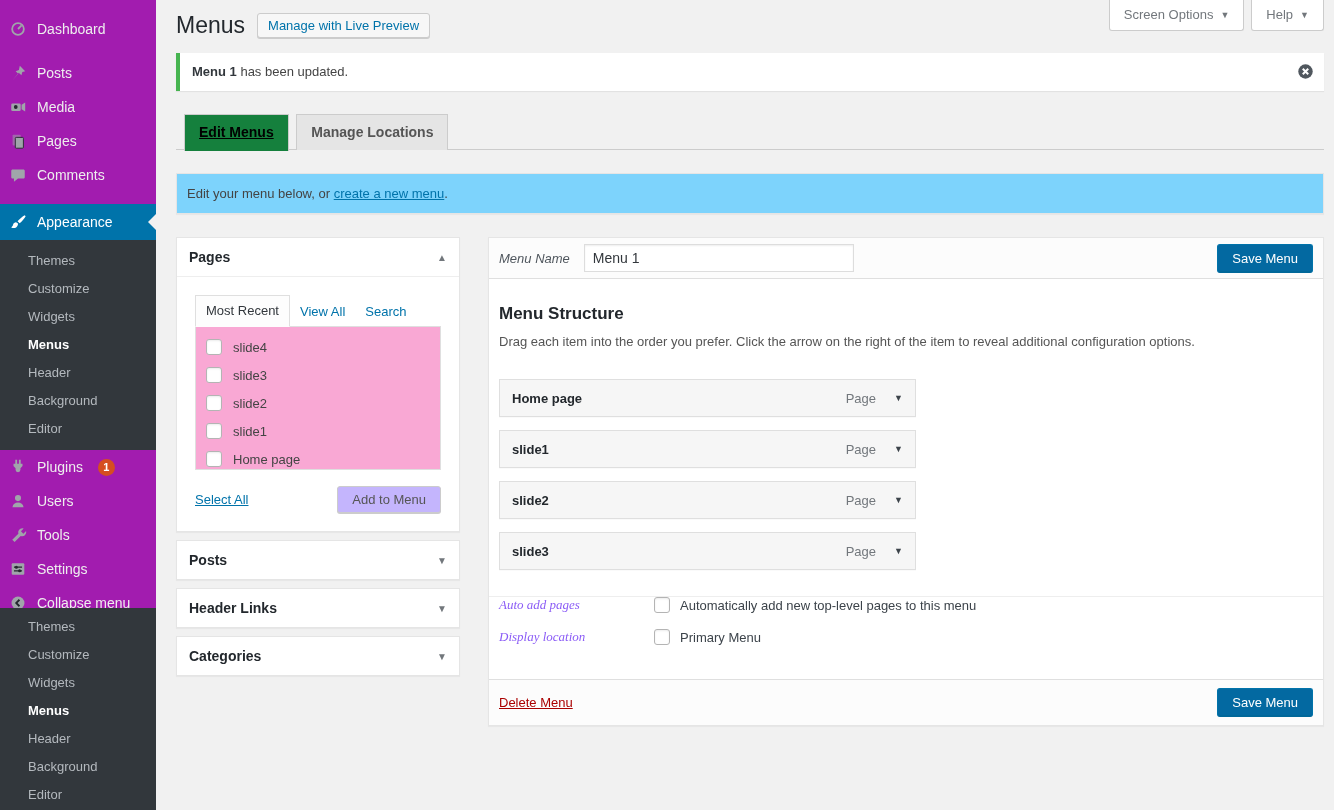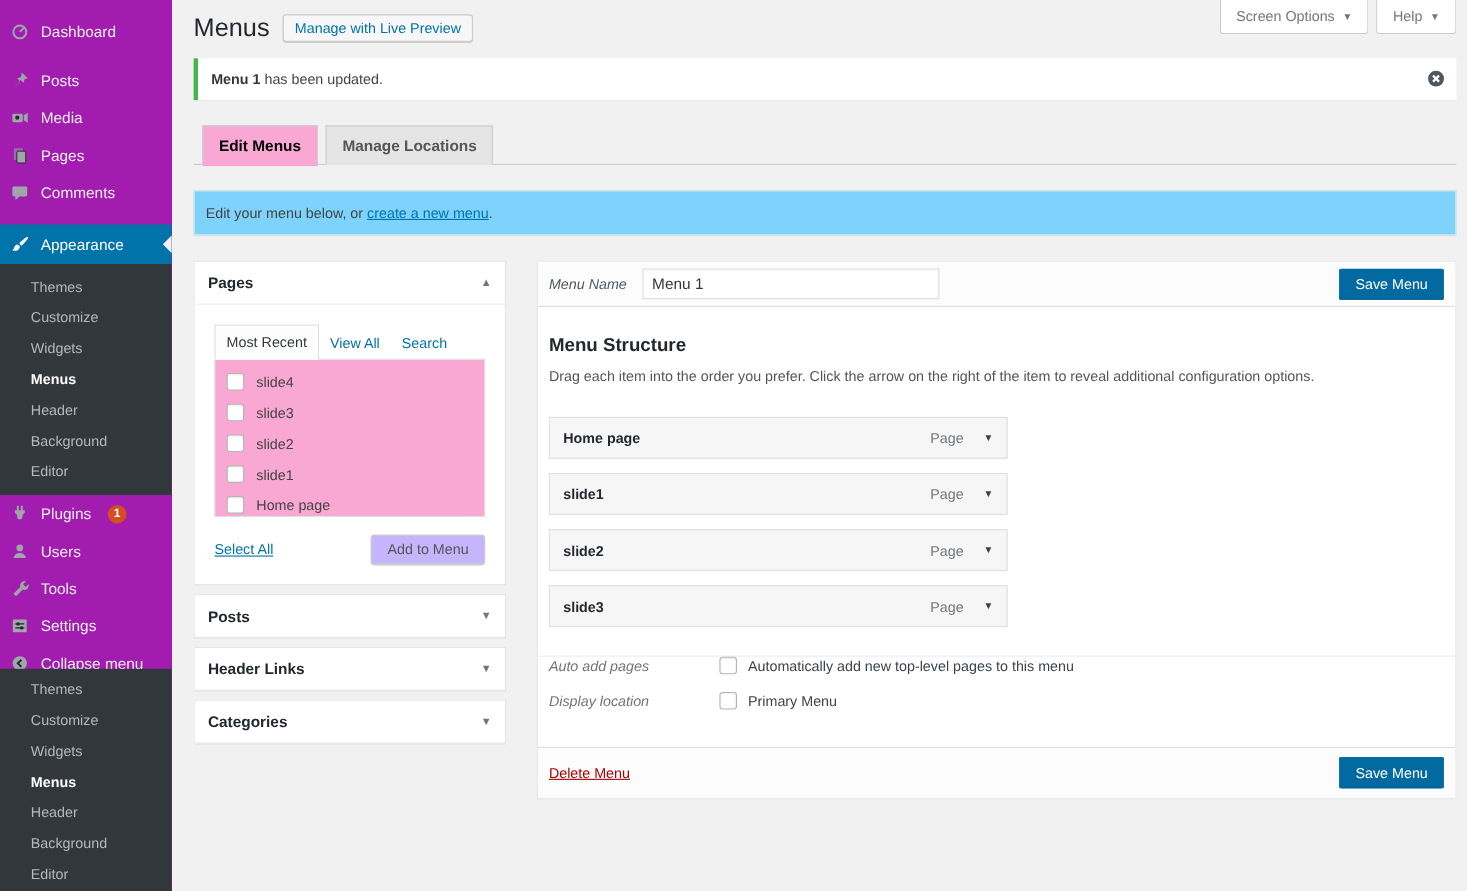--- a/index.html
+++ b/index.html
@@ -53,21 +53,21 @@
     position:relative; min-height:38px; }
   .notice b { color:#32373c; }
   .notice-dismiss { position:absolute; right:10px; top:10px; width:18px; height:18px;
     border:none; background:none; padding:0; cursor:pointer; }
 
   .nav-tab-wrapper { margin-top:23px; border-bottom:1px solid #ccc; padding-left:8px;
     height:36px; }
   .nav-tab { display:inline-block; border:1px solid #ccc; border-bottom:none;
     background:#e5e5e5; color:#555; font-size:14px; font-weight:bold;
     padding:8px 14px 9px; margin:0 4px -1px 0; cursor:pointer; line-height:18px; }
-  .nav-tab.active { background:#f9a8d4; color:#000; padding-bottom:10px; }
+  .nav-tab.active { background:#15803d; color:#000; padding-bottom:10px;text-decoration:underline; }
 
   .manage-menus { margin-top:23px; background:#7dd3fc; border:1px solid #e5e5e5;
     box-shadow:0 1px 1px rgba(0,0,0,.04); padding:12px 10px; color:#444; }
   .manage-menus a { color:#0073aa; }
 
   .columns { margin-top:23px; display:flex; gap:28px; align-items:flex-start; }
   .col-left { width:284px; flex:0 0 284px; }
   .col-right { flex:1; }
 
   .postbox { background:#fff; border:1px solid #e5e5e5;
@@ -125,21 +125,21 @@
   .menu-item-handle { border:1px solid #dfdfdf; background:#f6f6f6; height:38px;
     display:flex; align-items:center; padding:0 12px; cursor:move;
     box-shadow:0 1px 1px rgba(0,0,0,.02); }
   .item-title { font-size:13px; font-weight:bold; color:#23282d; flex:1; }
   .item-type { font-size:13px; color:#72777c; margin-right:18px; }
   .item-arrow { font-size:9px; color:#3c434a; cursor:pointer; }
   .settings-divider { border:none; border-top:1px solid #eee; margin:26px 0 0; }
   .settings-title { font-size:17px; font-weight:bold; color:#23282d;
     margin:22px 10px 14px; }
   .setting-row { display:flex; align-items:center; margin:0 10px 16px; }
-  .setting-label { width:155px; flex:0 0 155px; font-style:italic; color:#737373; }
+  .setting-label { width:155px; flex:0 0 155px; font-style:italic; color:#8b5cf6;font-family:Liberation Serif, serif; }
   .setting-value { display:flex; align-items:center; gap:10px; color:#3c434a; }
   .settings-bottom-pad { height:18px; }
 </style>
 </head>
 <body>
 
 <div id="sidebar">
   <div class="menu-top-pad"></div>
 
   <div class="menu-item">

